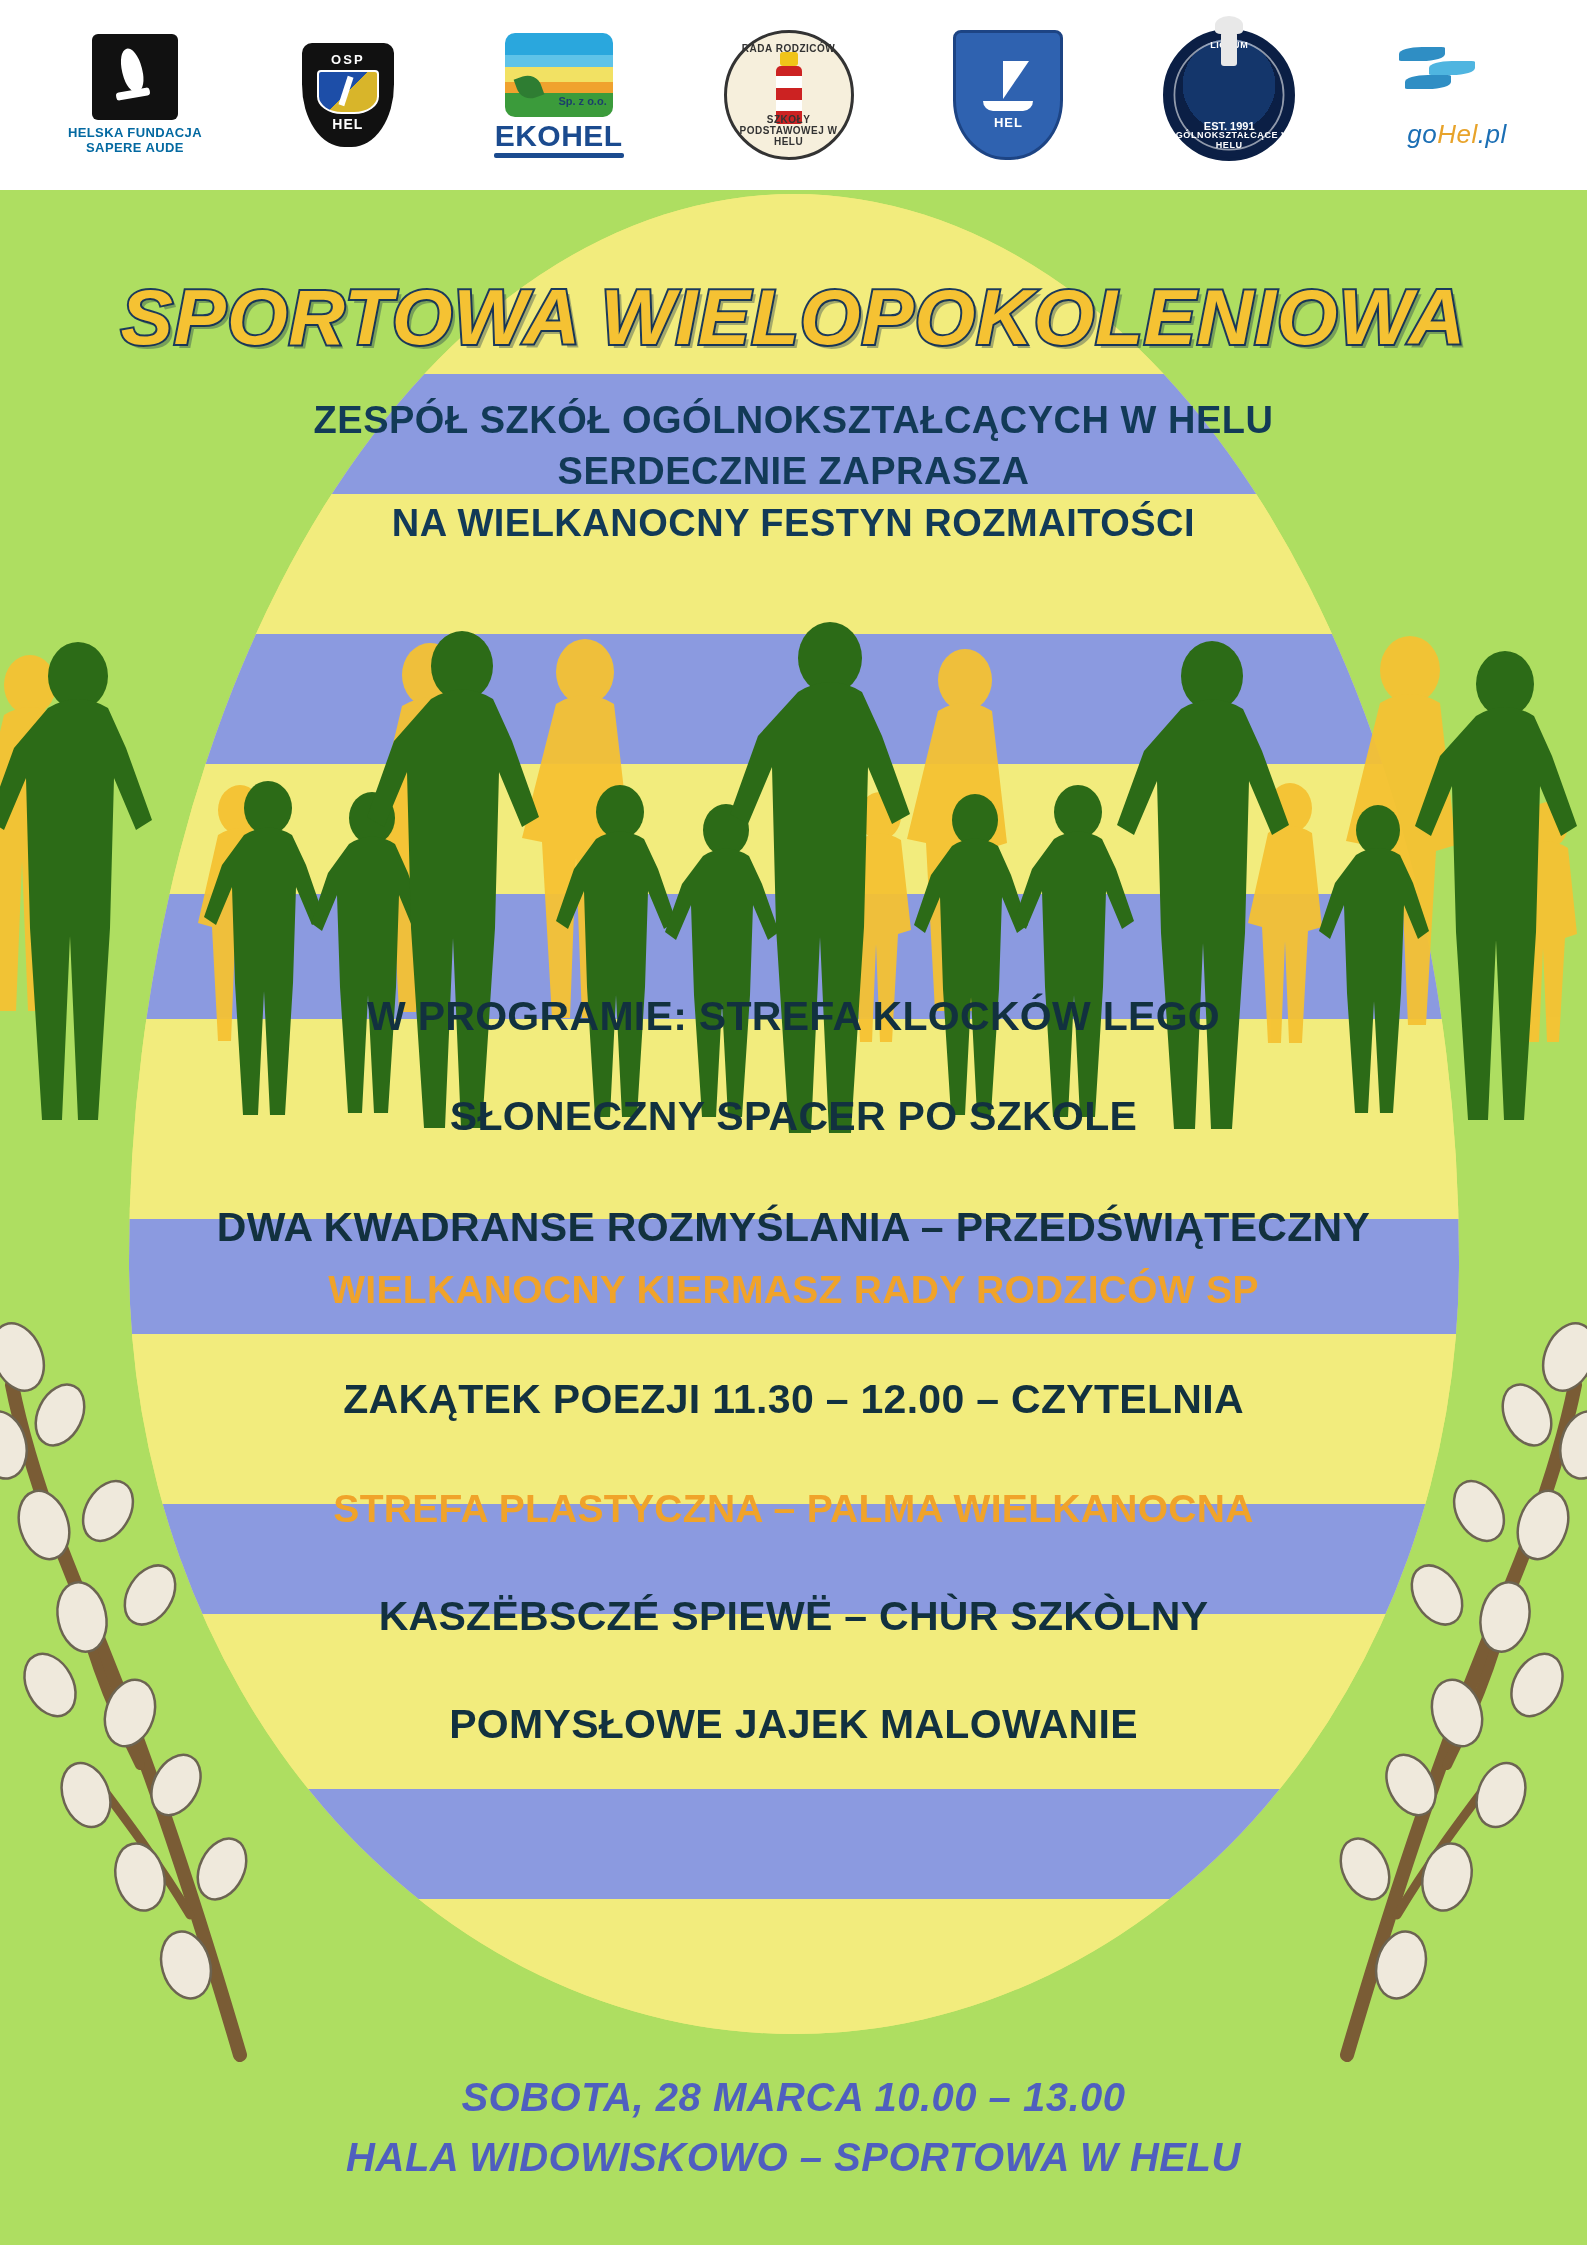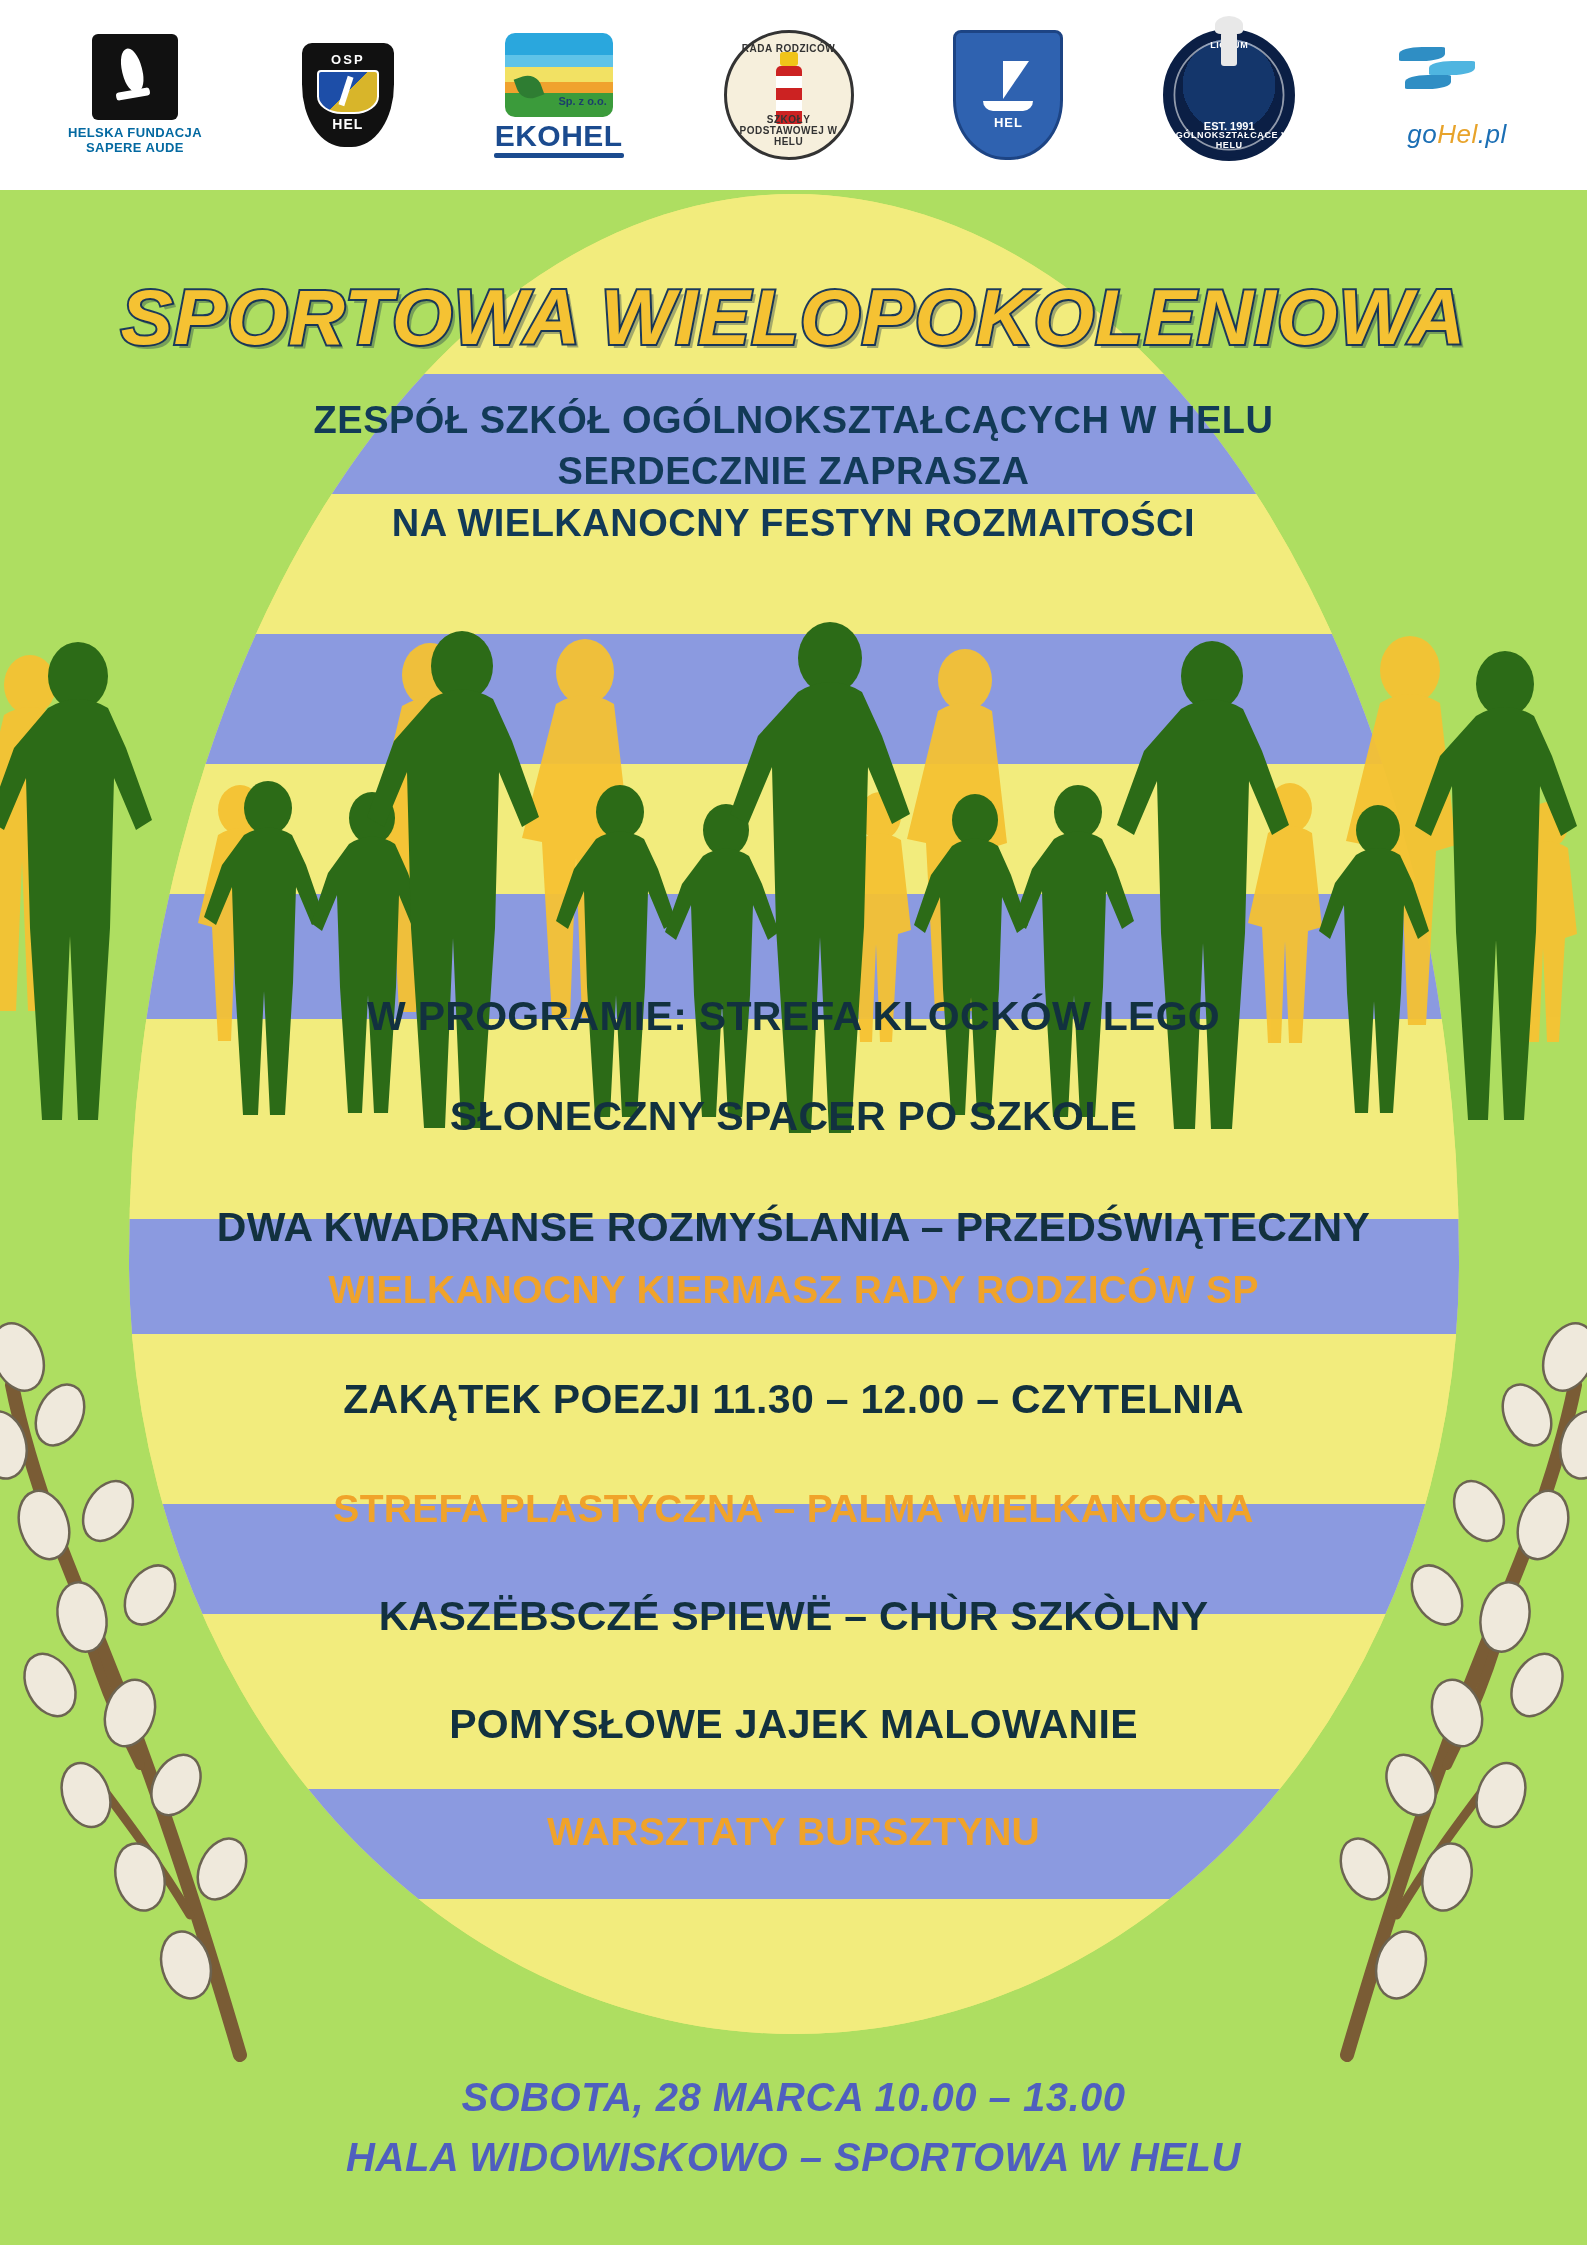--- a/index.html
+++ b/index.html
@@ -653,21 +653,20 @@
 
     <div class="program">
       <div class="line c-dark" style="font-size:41px;margin-bottom:48px;">W PROGRAMIE: STREFA  KLOCKÓW LEGO</div>
       <div class="line c-dark" style="font-size:41px;margin-bottom:58px;">SŁONECZNY SPACER PO SZKOLE</div>
       <div class="line c-dark" style="font-size:41px;margin-bottom:12px;">DWA KWADRANSE ROZMYŚLANIA – PRZEDŚWIĄTECZNY</div>
       <div class="line c-orange" style="font-size:39px;margin-bottom:58px;">WIELKANOCNY KIERMASZ RADY RODZICÓW SP</div>
       <div class="line c-dark" style="font-size:41px;margin-bottom:58px;">ZAKĄTEK POEZJI  11.30 – 12.00 – CZYTELNIA</div>
       <div class="line c-orange" style="font-size:39px;margin-bottom:56px;">STREFA PLASTYCZNA – PALMA WIELKANOCNA</div>
       <div class="line c-dark" style="font-size:41px;margin-bottom:56px;">KASZËBSCZÉ SPIEWË – CHÙR SZKÒLNY</div>
       <div class="line c-dark" style="font-size:41px;margin-bottom:56px;">POMYSŁOWE JAJEK MALOWANIE</div>
-      <div class="line c-orange" style="font-size:39px;">WARSZTATY BURSZTYNU</div>
     </div>
 
   </div>
 
   <div class="footer">
     <div>SOBOTA, 28 MARCA 10.00 – 13.00</div>
     <div>HALA WIDOWISKOWO – SPORTOWA W HELU</div>
   </div>
 
 </div>

